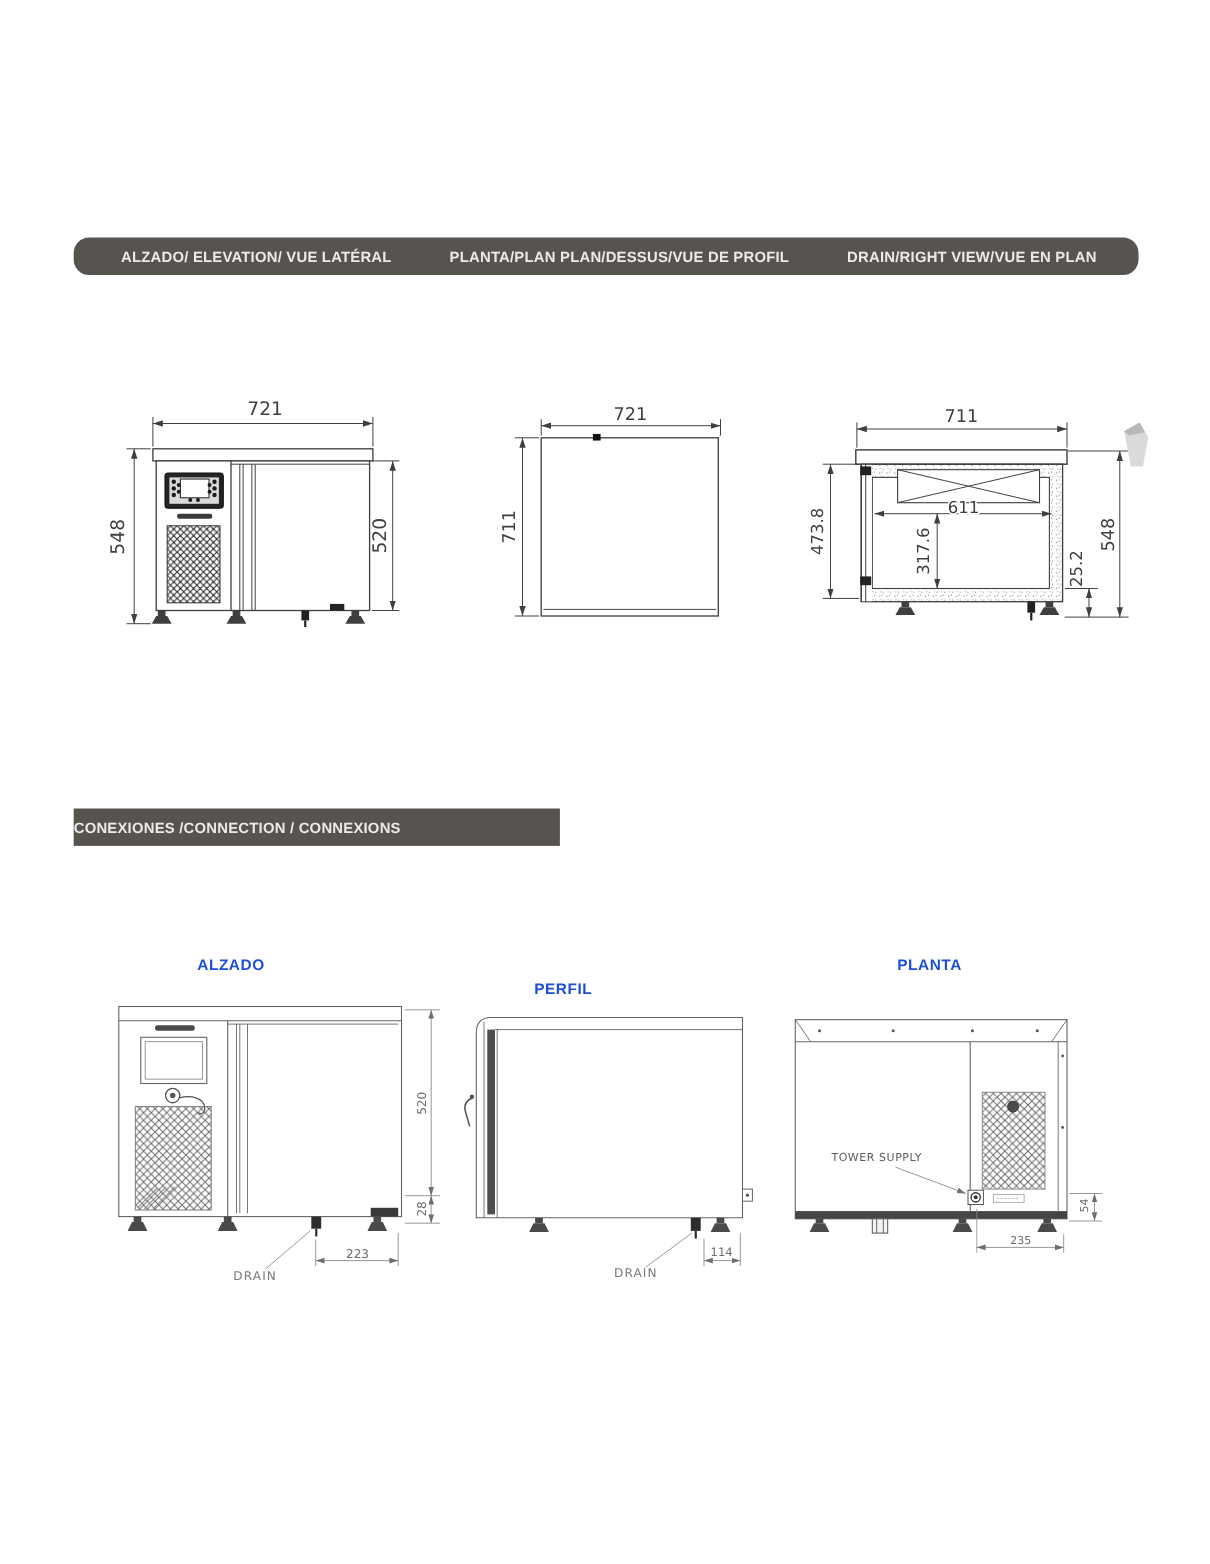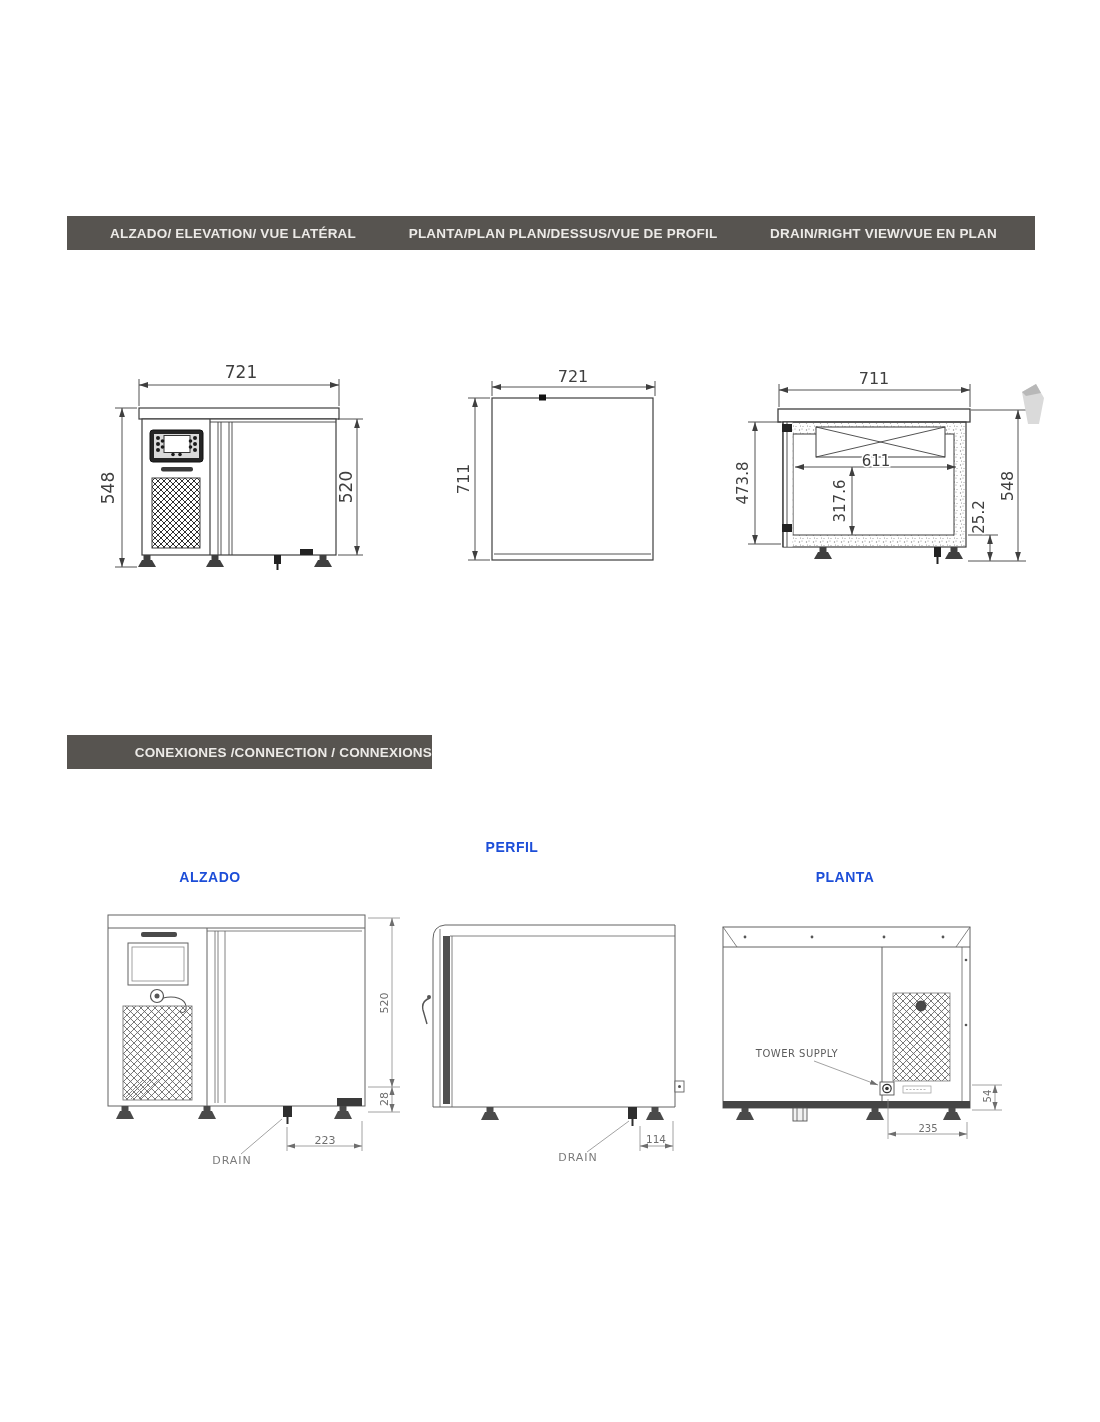--- a/index.html
+++ b/index.html
@@ -1,22 +1,22 @@
 <!DOCTYPE html>
 <html><head>
 <meta charset="utf-8">
 <style>
   html,body{margin:0;padding:0;background:#ffffff;}
   #page{position:relative;width:1100px;height:1422px;background:#fff;overflow:hidden;
         font-family:"Liberation Sans",sans-serif;}
   .bar{position:absolute;background:#575450;color:#eceae7;display:flex;align-items:center;
        font-weight:bold;font-size:13.5px;letter-spacing:.2px;}
   .bar-top{left:67px;top:216px;width:968px;height:34px;justify-content:space-between;
-           padding:0 38px 0 43px;box-sizing:border-box;}
-  .bar-conn{left:67px;top:735px;width:365px;height:34px;justify-content:flex-end;}
+           padding:0 38px 0 43px;box-sizing:border-box;border-radius:14px;}
+  .bar-conn{left:67px;top:735px;width:442px;height:34px;justify-content:flex-start;}
   .view-title{position:absolute;transform:translate(-50%,-50%);color:#1d4ed8;font-weight:bold;
               font-size:14px;letter-spacing:.5px;}
   .drawing{position:absolute;}
   svg text{font-family:"DejaVu Sans",sans-serif;}
   .dim{fill:#3f3f3f;}
   .dim-halo{paint-order:stroke;stroke:#ffffff;stroke-width:3px;}
   .sdim{fill:#6e6e6e;}
   .lbl{fill:#7a7a7a;letter-spacing:1px;}
 </style>
 </head>
@@ -180,21 +180,21 @@
   <svg class="drawing" style="left:1020px;top:382px" width="28" height="44" viewBox="0 0 28 44">
     <polygon points="2,10 16,2 24,16 19,42 8,42" fill="#dadada"></polygon>
     <polygon points="2,10 16,2 21,11 6,14" fill="#b8b8b8"></polygon>
   </svg>
 
   <div class="bar bar-conn">
     <span>CONEXIONES /CONNECTION / CONNEXIONS</span>
   </div>
 
   <div class="view-title" style="left:210px;top:877px">ALZADO</div>
-  <div class="view-title" style="left:512px;top:847px">PERFIL</div>
+  <div class="view-title" style="left:512px;top:899px">PERFIL</div>
   <div class="view-title" style="left:845px;top:877px">PLANTA</div>
 
   <svg class="drawing" style="left:85px;top:903px" width="325" height="275" viewBox="0 0 325 275">
     <defs>
       <marker id="a4" viewBox="0 0 10 8" refX="10" refY="4" markerWidth="10" markerHeight="8" orient="auto-start-reverse">
         <path d="M0,0.8 L10,4 L0,7.2 Z" fill="#6e6e6e"></path>
       </marker>
       <pattern id="g4" width="7" height="7" patternUnits="userSpaceOnUse">
         <path d="M0,0 L7,7 M7,0 L0,7" stroke="#6a6a6a" stroke-width="0.9" fill="none"></path>
         <circle cx="3.5" cy="3.5" r="0.7" fill="#6a6a6a"></circle>

